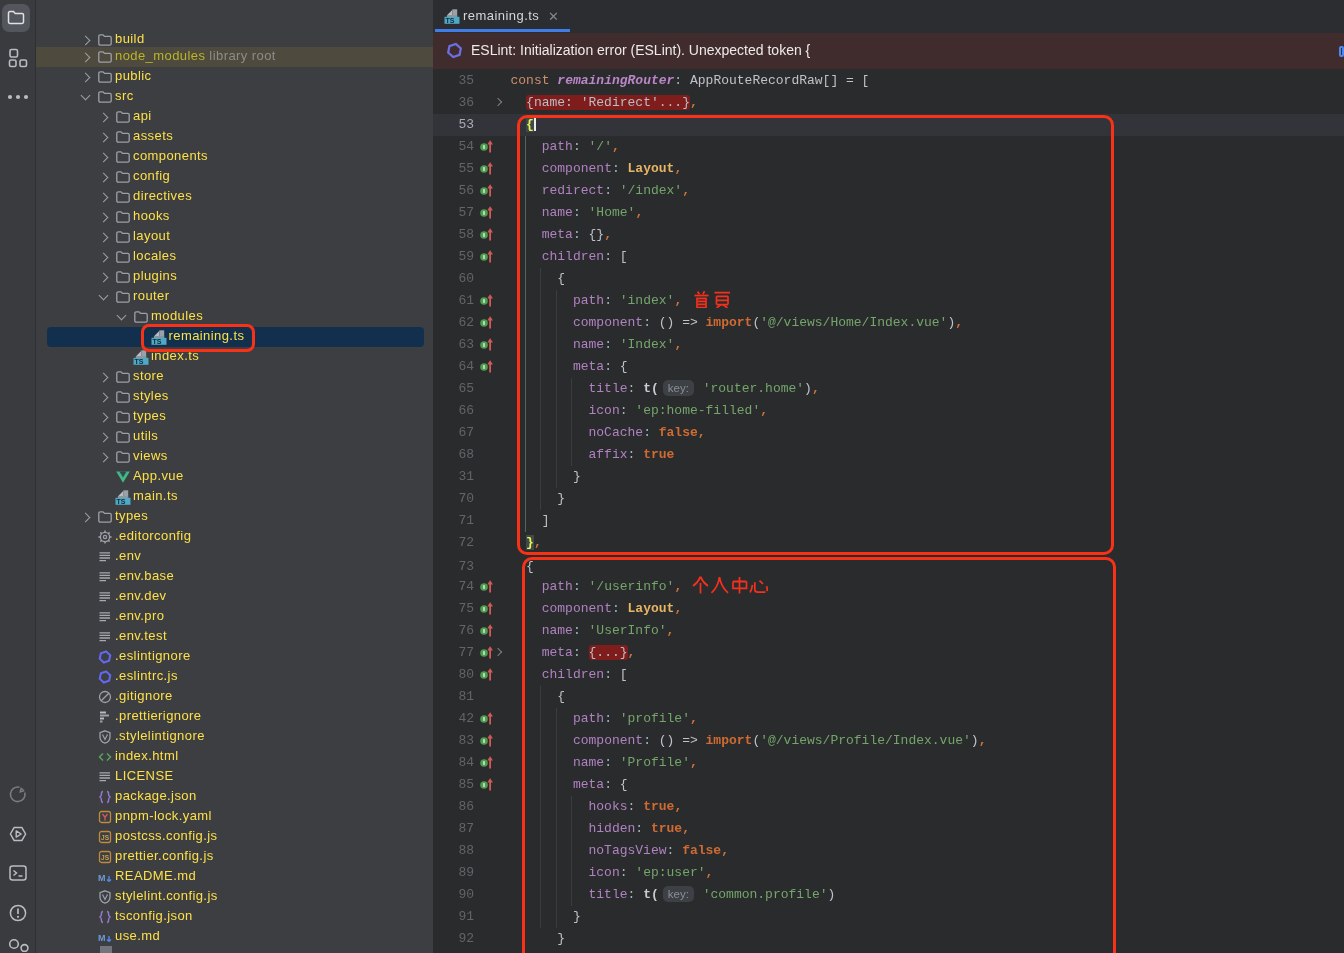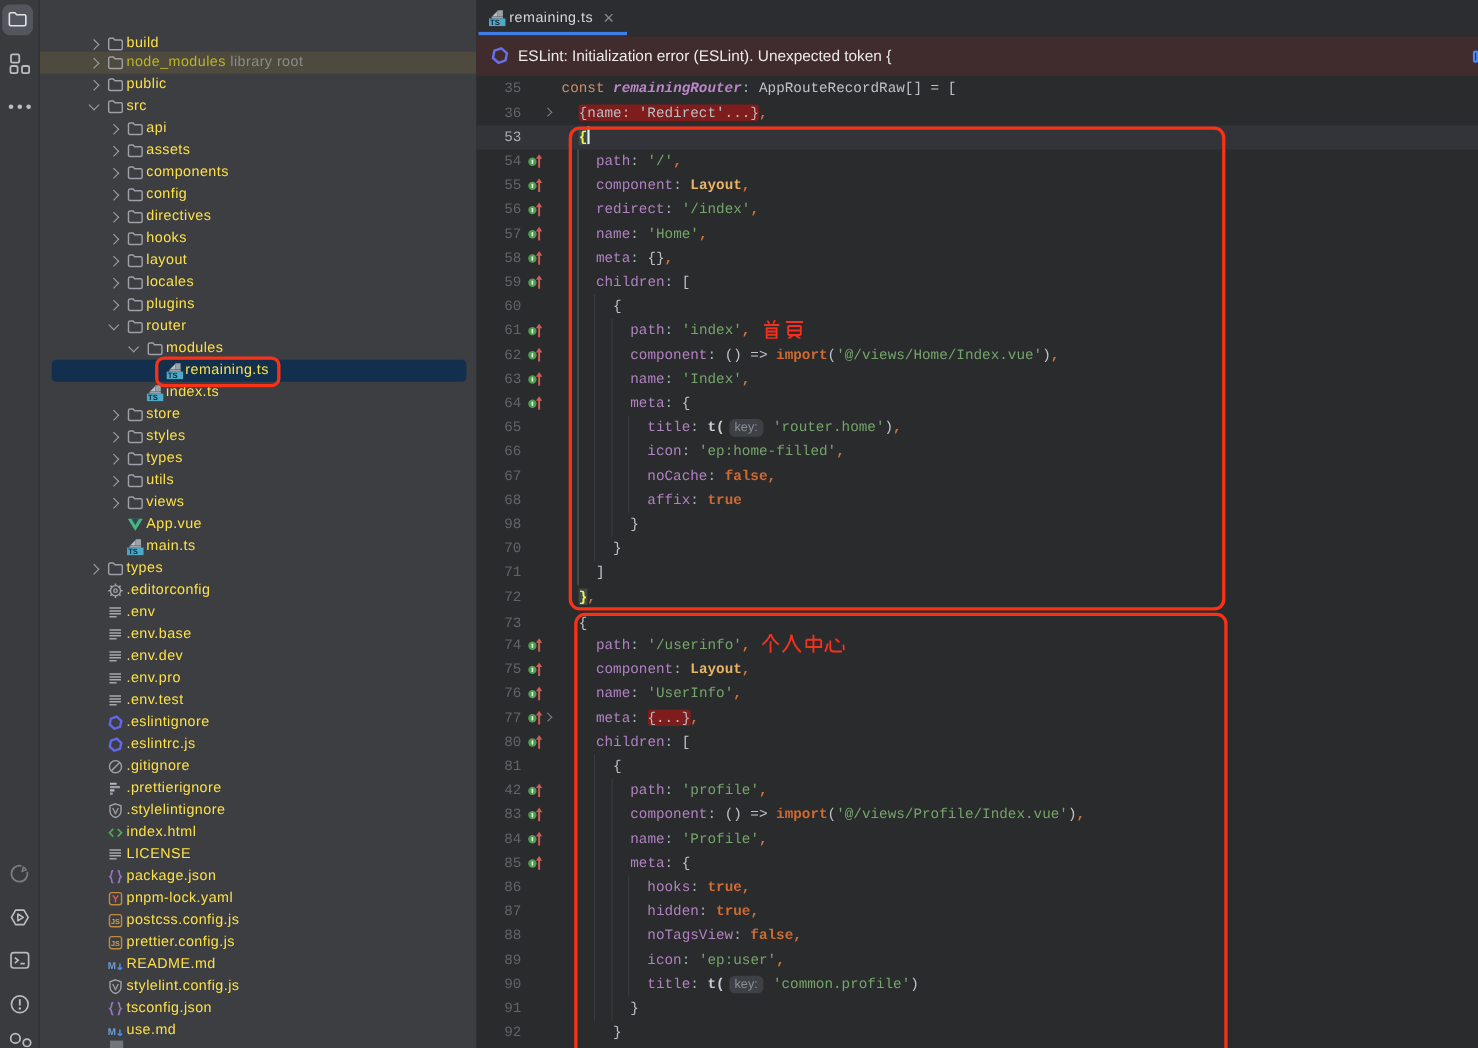--- a/index.html
+++ b/index.html
@@ -121,21 +121,21 @@
         <div class="ln" style="top:356px">64</div>
         <div class="vcs" style="top:359px"><svg width="14" height="15" viewBox="0 0 14 15">
             <circle cx="4" cy="8" r="3.8" fill="#4F9D50"></circle>
             <rect x="3.3" y="5.9" width="1.4" height="4.2" rx="0.7" fill="#E7F3E7"></rect>
             <path d="M10.1 1.2 L13 5.4 L11 5.4 L11 13.6 L9.2 13.6 L9.2 5.4 L7.2 5.4 Z" fill="#CE5B56"></path>
           </svg></div>
         <div class="ln" style="top:378px">65</div>
         <div class="ln" style="top:400px">66</div>
         <div class="ln" style="top:422px">67</div>
         <div class="ln" style="top:444px">68</div>
-        <div class="ln" style="top:466px">98</div>
+        <div class="ln" style="top:466px">31</div>
         <div class="ln" style="top:488px">70</div>
         <div class="ln" style="top:510px">71</div>
         <div class="ln" style="top:532px">72</div>
         <div class="ln" style="top:556px">73</div>
         <div class="ln" style="top:576px">74</div>
         <div class="vcs" style="top:579px"><svg width="14" height="15" viewBox="0 0 14 15">
             <circle cx="4" cy="8" r="3.8" fill="#4F9D50"></circle>
             <rect x="3.3" y="5.9" width="1.4" height="4.2" rx="0.7" fill="#E7F3E7"></rect>
             <path d="M10.1 1.2 L13 5.4 L11 5.4 L11 13.6 L9.2 13.6 L9.2 5.4 L7.2 5.4 Z" fill="#CE5B56"></path>
           </svg></div>

